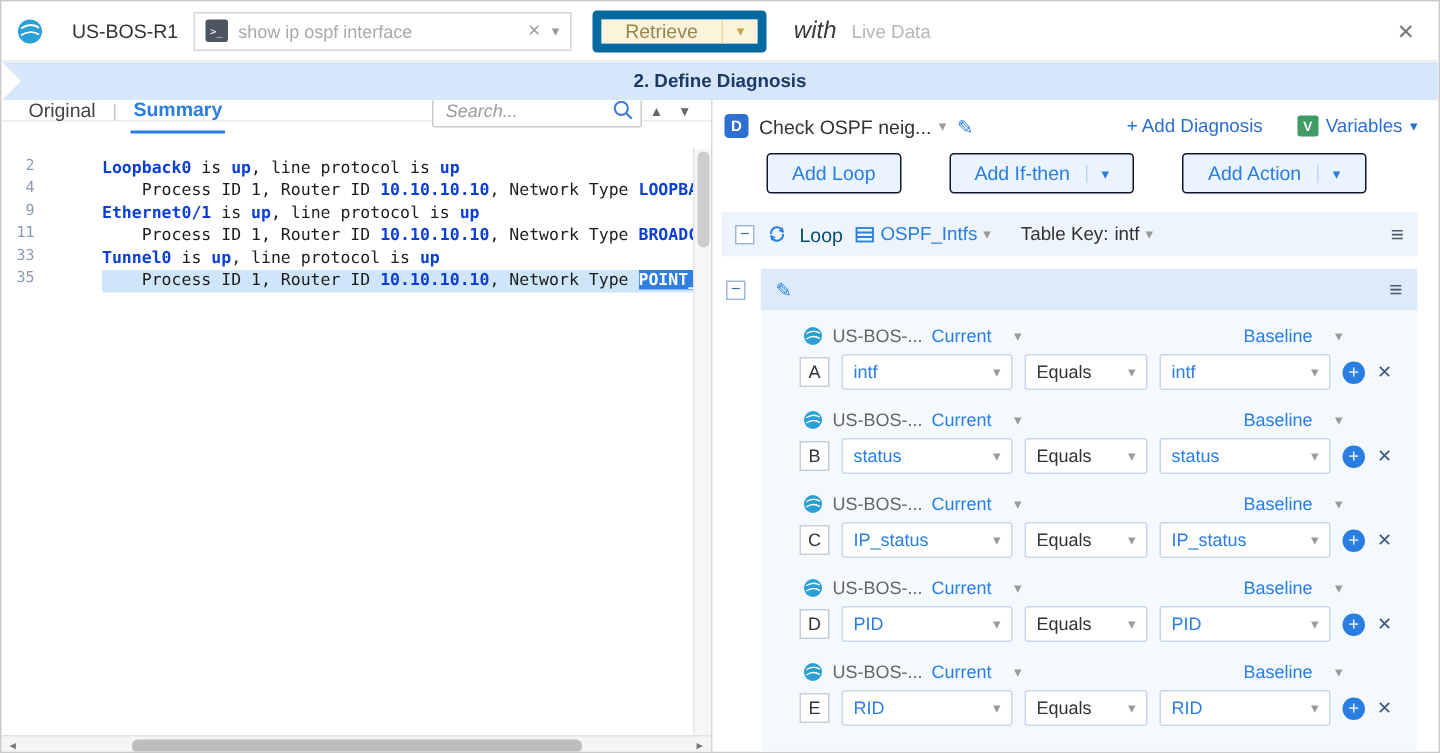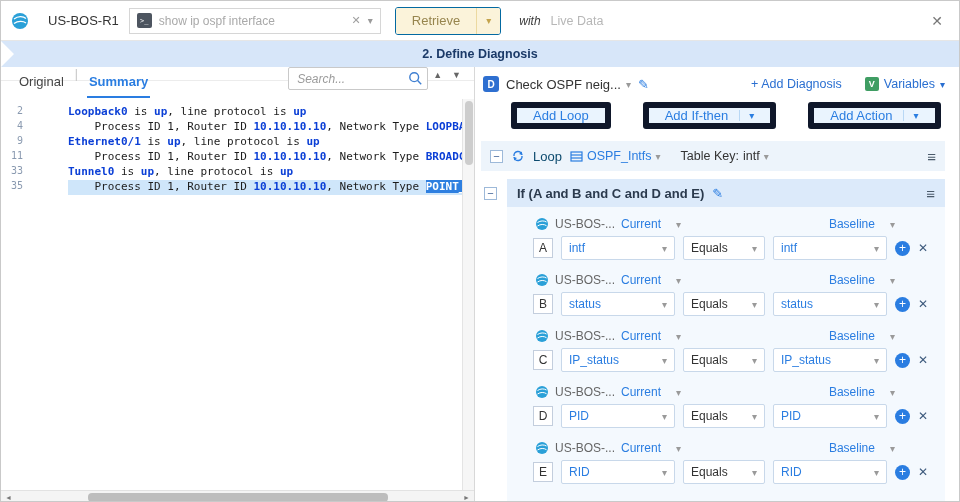--- a/index.html
+++ b/index.html
@@ -8,40 +8,40 @@
 
   
   .topbar { height: 40px; display: flex; align-items: center; padding: 0 10px; gap: 10px; border-bottom: 1px solid #e6e6e6; background: #fff; }
   .dev-sel { display: flex; align-items: center; gap: 19px; cursor: pointer; }
   .dev-name { font-size: 13px; color: #333; }
   .cmd-box { width: 252px; height: 26px; border: 1px solid #d6d6d6; background: #fff; display: flex; align-items: center; gap: 7px; padding: 0 7px; }
   .cli-ic { width: 15px; height: 15px; background: #4d5560; border-radius: 2px; color: #fff; font: 7px "DejaVu Sans Mono", monospace; display: flex; align-items: center; justify-content: center; flex: none; }
   .cmd-box input { flex: 1; border: 0; outline: 0; font-size: 12px; color: #a9a9a9; background: transparent; min-width: 0; }
   .ic-gray { color: #a0a0a0; font-size: 11px; cursor: pointer; }
   .chev { color: #9a9a9a; font-size: 10px; }
-  .retrieve { height: 28px; display: flex; align-items: stretch; border: 1px solid #0369a1; border-radius: 3px; overflow: hidden; margin-left: 4px; cursor: pointer; text-align: right; }
+  .retrieve { height: 28px; display: flex; align-items: stretch; border: 6px solid #0369a1; border-radius: 3px; overflow: hidden; margin-left: 4px; cursor: pointer; text-align: right; }
   .ret-main { background: #fbf3da; color: #97854e; font-size: 13px; display: flex; align-items: center; padding: 0 16px; }
   .ret-chev { background: #fbf3da; border-left: 1px solid #ecd9a0; width: 24px; display: flex; align-items: center; justify-content: center; color: #c4a34c; font-size: 10px; }
-  .with-lbl { font-size: 12px; font-style: italic; color: #3a3a3a; margin-left: 8px; }
+  .with-lbl { font-size: 16px; font-style: italic; color: #3a3a3a; margin-left: 8px; }
   .live-lbl { font-size: 12.5px; color: #b7b7b7; }
   .top-spacer { flex: 1; }
   .close-btn { color: #777; font-size: 14px; cursor: pointer; padding: 2px 6px; }
 
   
   .sec-band { height: 26px; display: flex; background: #fff; }
   .sec-left { width: 474px; background: linear-gradient(#ecf1f8, #dbe5f1); clip-path: polygon(0 0, calc(100% - 13px) 0, 100% 50%, calc(100% - 13px) 100%, 0 100%); display: flex; align-items: center; justify-content: center; font-size: 12.5px; font-weight: bold; color: #1b3a68; }
   .sec-right { flex: 1; background: #d7e6f9; clip-path: polygon(0 0, 100% 0, 100% 100%, 0 100%, 13px 50%); display: flex; align-items: center; justify-content: center; font-size: 12.5px; font-weight: bold; color: #1b3a68; }
 
   
   .content { display: flex; height: 436px; }
   .left-panel { width: 474px; border-right: 1px solid #d8d8d8; position: relative; overflow: hidden; }
   .right-panel { flex: 1; background: #fff; overflow: hidden; display: flex; flex-direction: column; }
 
   
-  .tab-row { height: 14px; display: flex; align-items: flex-start; padding: 0 8px 0 16px; border-bottom: 1px solid #ececec; }
+  .tab-row { height: 14px; display: flex; align-items: center; padding: 0 8px 0 16px; border-bottom: 1px solid #ececec; }
   .tab { font-size: 13px; color: #444; cursor: pointer; padding: 7px 2px; }
   .tab.active { color: #2a7de1; font-weight: bold; border-bottom: 2px solid #2a7de1; }
   .tab-div { color: #c4c4c4; margin: 0 9px; font-size: 12px; }
   .tab-spacer { flex: 1; }
   .search-box { width: 140px; height: 23px; border: 1px solid #c9c9c9; border-radius: 2px; display: flex; align-items: center; padding: 0 4px 0 8px; background: #fff; }
   .search-box input { flex: 1; border: 0; outline: 0; font-size: 12px; color: #555; min-width: 0; }
   .search-box input::placeholder { font-style: italic; color: #9b9b9b; }
   .arrow-btn { font-size: 9px; color: #666; padding: 3px 5px; cursor: pointer; }
   .code-area { position: absolute; top: 32px; left: 0; right: 0; bottom: 13px; overflow: hidden; padding-top: 6px; background: #fff; }
   .code-line { display: flex; height: 15px; line-height: 15px; font: 11px "DejaVu Sans Mono", monospace; }
@@ -61,21 +61,21 @@
   .diag-header { display: flex; align-items: center; gap: 7px; padding: 9px 14px 6px 8px; }
   .d-ic { width: 16px; height: 16px; background: #2e6fd0; border-radius: 3px; color: #fff; font-size: 10px; font-weight: bold; display: flex; align-items: center; justify-content: center; flex: none; }
   .diag-name { font-size: 13px; color: #333; cursor: pointer; display: flex; align-items: center; gap: 5px; }
   .pencil { color: #2a7de1; font-size: 13px; cursor: pointer; }
   .hdr-spacer { flex: 1; }
   .add-diag { color: #2a6fd1; font-size: 12.5px; cursor: pointer; white-space: nowrap; }
   .vars { display: flex; align-items: center; gap: 5px; margin-left: 16px; cursor: pointer; }
   .var-ic { width: 14px; height: 14px; background: #3f9d63; border-radius: 2px; color: #fff; font-size: 9px; font-weight: bold; display: flex; align-items: center; justify-content: center; }
   .vars-lbl { color: #2a6fd1; font-size: 12.5px; }
   .btn-row { display: flex; gap: 32px; padding: 4px 0 10px 36px; }
-  .blue-btn { background: #eaf4fe; border: 6px solid #0f172a; color: #2a7de1; font-size: 13px; height: 27px; padding: 0 16px; border-radius: 3px; display: inline-flex; align-items: center; cursor: pointer; }
+  .blue-btn { background: #eaf4fe; border: 1px solid #0f172a; color: #2a7de1; font-size: 13px; height: 27px; padding: 0 16px; border-radius: 3px; display: inline-flex; align-items: center; cursor: pointer; }
   .btn-chev { border-left: 1px solid #b9d8f5; margin-left: 11px; padding-left: 9px; font-size: 10px; color: #2a7de1; }
   .loop-section { margin: 2px 14px 0 6px; }
   .loop-row { height: 30px; background: #edf4fb; display: flex; align-items: center; gap: 8px; padding: 0 9px; }
   .minus-box { width: 13px; height: 13px; border: 1px solid #9db9d9; background: #fff; color: #44679a; font-size: 11px; line-height: 11px; text-align: center; cursor: pointer; flex: none; }
   .loop-lbl { font-size: 13px; color: #0c4a6e; }
   .dd-blue { color: #2a7de1; font-size: 12.5px; display: flex; align-items: center; gap: 4px; cursor: pointer; }
   .dd-dark { color: #333; font-size: 12.5px; display: flex; align-items: center; gap: 4px; cursor: pointer; margin-left: 12px; }
   .menu-ic { margin-left: auto; color: #4a5a6a; font-size: 15px; font-weight: bold; cursor: pointer; }
   .if-row { display: flex; gap: 10px; margin-top: 8px; padding-left: 3px; align-items: flex-start; }
   .if-row > .minus-box { margin-top: 8px; }
@@ -240,21 +240,20 @@
             <span>intf</span>
             <span class="chev">▾</span>
           </span>
           <span class="menu-ic">≡</span>
         </div>
 
         <div class="if-row">
           <span class="minus-box">−</span>
           <div class="if-block">
             <div class="if-header">
-              <span class="if-lbl">If (A and B and C and D and E)</span>
               <span class="pencil">✎</span>
               <span class="menu-ic">≡</span>
             </div>
             <div class="if-body">
   <div class="cond">
     <div class="cond-top">
       <svg width="14" height="14">
         <circle cx="7" cy="7" r="6" fill="#2aa0d8"></circle>
         <path d="M2.5 5.5 C5.5 3.5, 9 3.5, 11.5 5" stroke="#fff" stroke-width="1" fill="none"></path>
         <path d="M2.5 9 C5.5 7, 9 7, 11.5 8.7" stroke="#fff" stroke-width="1" fill="none"></path>

